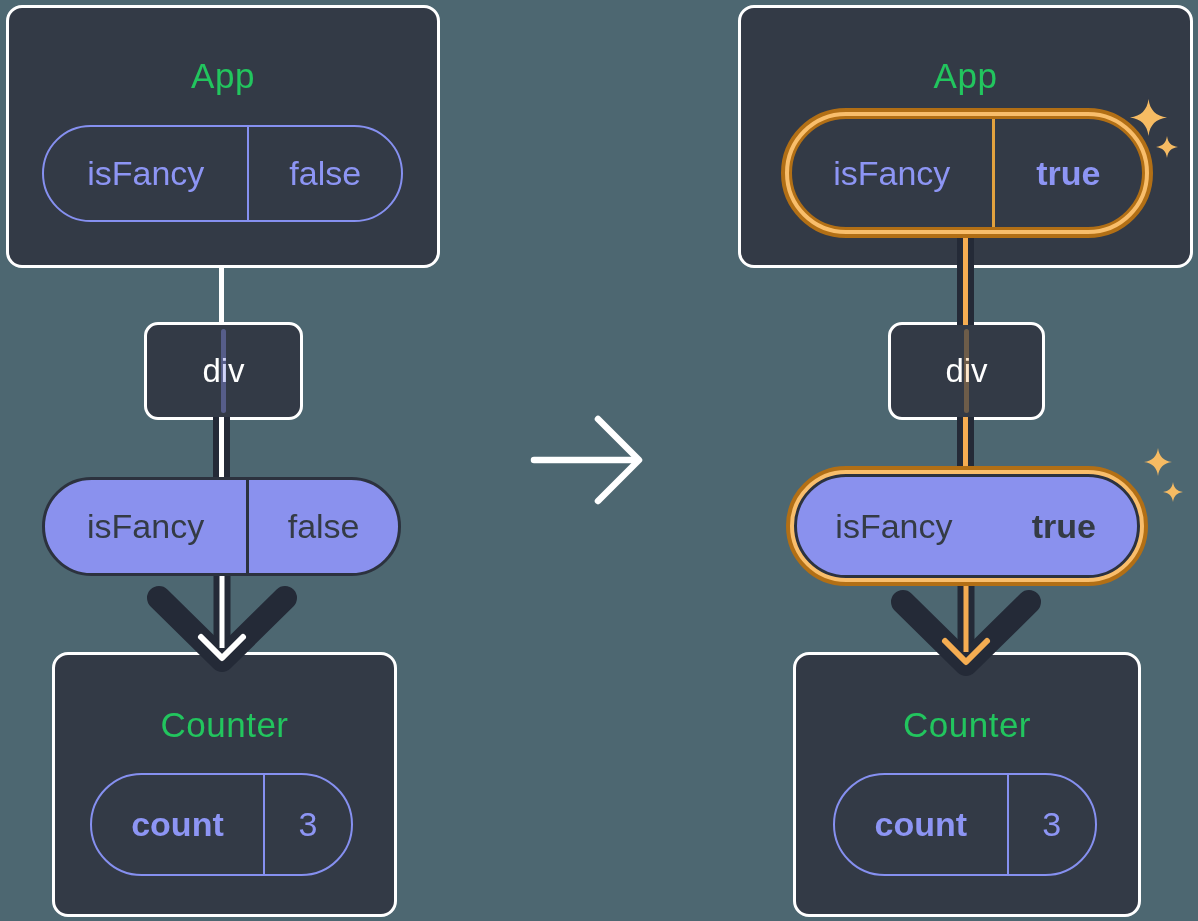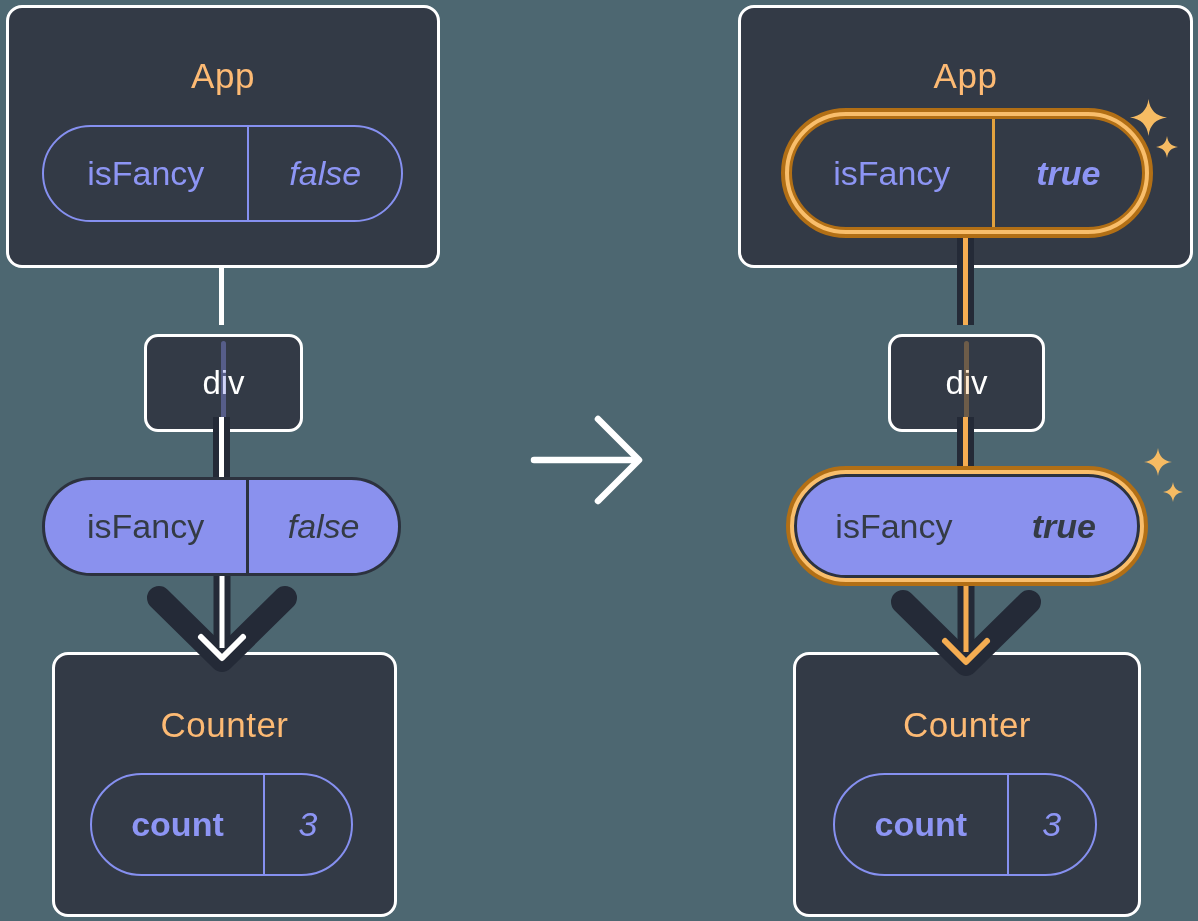--- a/index.html
+++ b/index.html
@@ -5,47 +5,47 @@
   html,body{margin:0;padding:0;}
   .canvas{
     position:relative;width:1198px;height:921px;background:#4d6771;
     font-family:"Liberation Sans","DejaVu Sans",sans-serif;overflow:hidden;
   }
   .card{
     position:absolute;background:#333a46;border:3px solid #ffffff;
     border-radius:16px;box-sizing:border-box;z-index:1;
   }
   .title{
-    position:absolute;left:0;right:0;text-align:center;color:#fdba74;
+    position:absolute;left:0;right:0;text-align:center;color:#22c55e;
     font-size:35px;letter-spacing:0.5px;z-index:1;
   }
   .divcard{
     position:absolute;background:#333a46;border:3px solid #ffffff;
     border-radius:14px;box-sizing:border-box;z-index:1;
     display:flex;align-items:center;justify-content:center;
-    color:#ffffff;font-size:33px;margin-top:12px;
+    color:#ffffff;font-size:33px;
   }
   .ghost{
     position:absolute;top:4px;bottom:4px;left:50%;margin-left:-2.5px;
     width:5px;border-radius:3px;
   }
   .ghost.purple{background:rgba(139,147,238,0.40);}
   .ghost.orange{background:rgba(245,173,82,0.30);}
   .treeline{position:absolute;width:5px;background:#ffffff;z-index:0;}
   .flow{position:absolute;width:17px;background:#242a37;z-index:2;}
   .flow .core{position:absolute;left:6px;top:0;bottom:0;width:5px;}
   .core-white{background:#ffffff;}
   .core-orange{background:#f5ad52;}
   .pill{
     position:absolute;display:flex;box-sizing:border-box;z-index:3;
     font-size:34px;border-radius:60px;align-items:stretch;
   }
   .pill .cell{display:flex;align-items:center;justify-content:center;}
   .cell-name{flex:0 0 57%;}
-  .cell-value{flex:1 1 auto;font-style:italic;}
+  .cell-value{flex:1 1 auto;}
   .pill.count .cell-name{flex:0 0 66%;font-weight:bold;}
   .pill.outline{border:2px solid #8690f0;color:#8d95f4;background:transparent;}
   .pill.outline .cell-value{border-left:2px solid #8690f0;}
   .pill.solid{background:#8a91ee;border:3px solid #2c323e;color:#343b45;}
   .pill.solid .cell-value{border-left:3px solid #2c323e;}
   .ring{
     position:absolute;box-sizing:border-box;z-index:3;
     border:4px solid #b26f15;background:#f9be6b;border-radius:70px;padding:4px;
   }
   .ring .pill{position:relative;left:0;top:0;width:100%;height:100%;}

